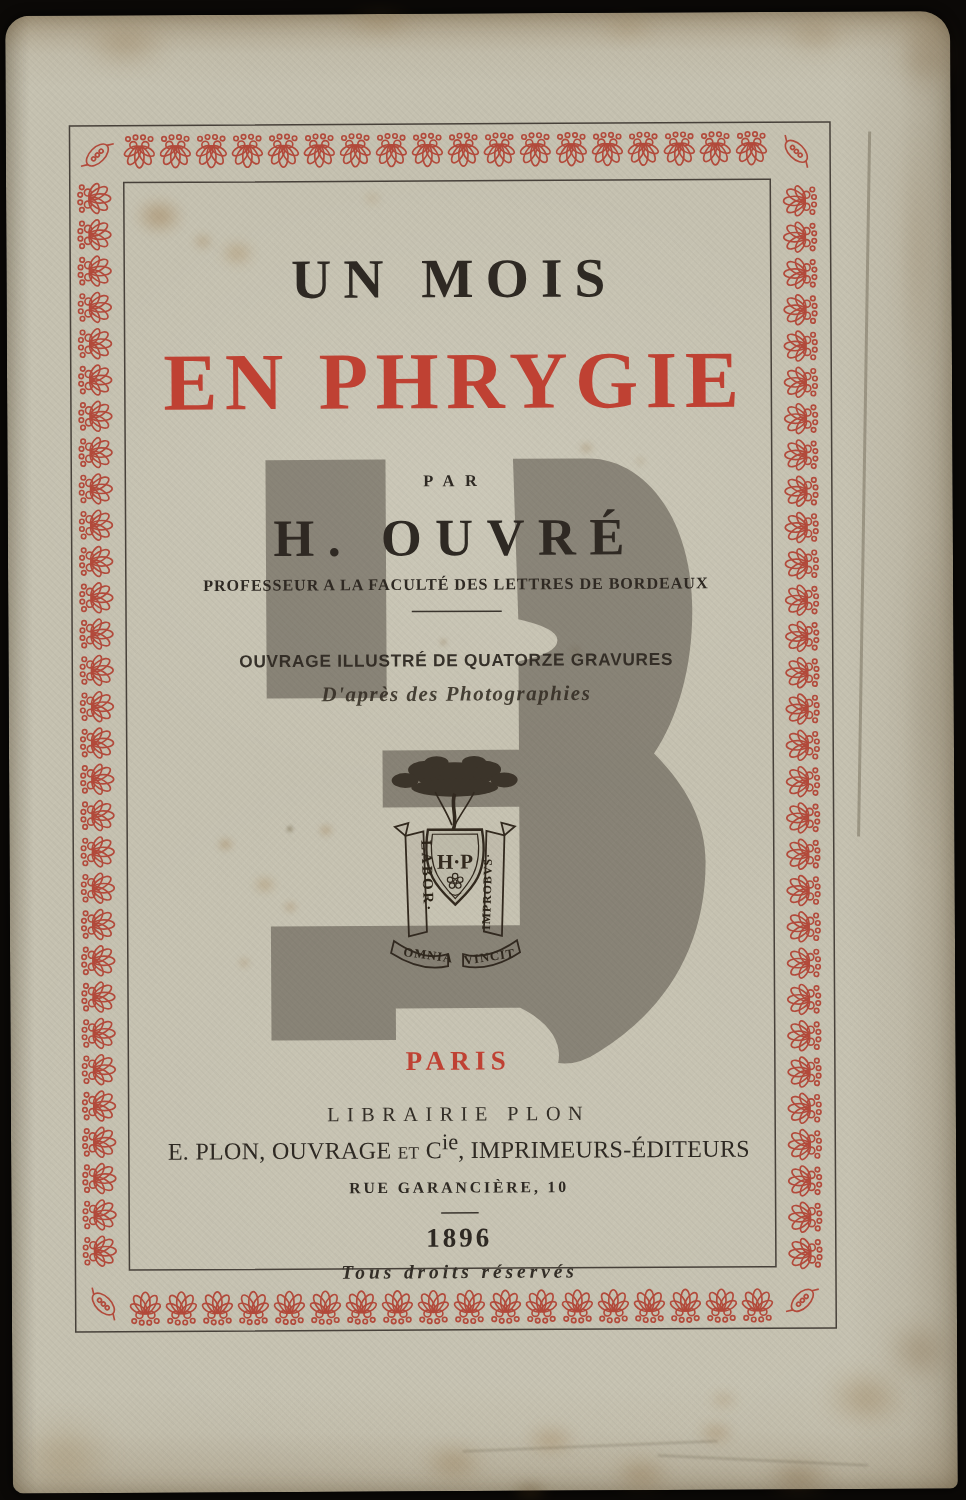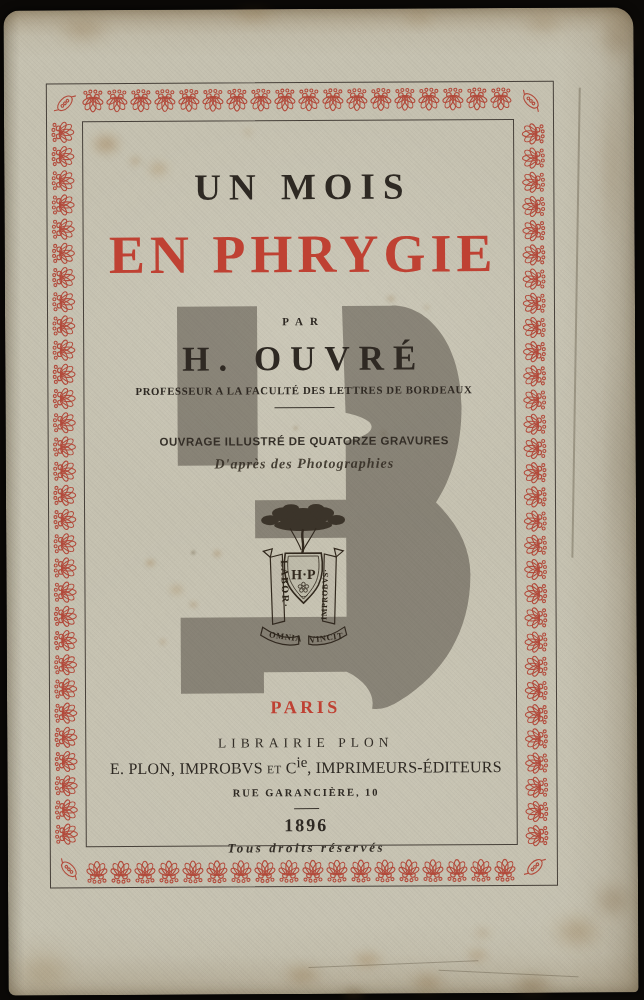--- a/index.html
+++ b/index.html
@@ -210,21 +210,21 @@
       <div class="tline" id="t1">UN MOIS</div>
       <div class="tline red" id="t2">EN PHRYGIE</div>
       <div class="tline" id="par">PAR</div>
       <div class="tline" id="author">H. OUVRÉ</div>
       <div class="tline" id="affil">PROFESSEUR A LA FACULTÉ DES LETTRES DE BORDEAUX</div>
       <div class="hr1" id="div1"></div>
       <div class="tline" id="illu1">OUVRAGE ILLUSTRÉ DE QUATORZE GRAVURES</div>
       <div class="tline" id="illu2">D'après des Photographies</div>
       <div class="tline red" id="city">PARIS</div>
       <div class="tline" id="pub1">LIBRAIRIE PLON</div>
-      <div class="tline" id="pub2"><span>E. PLON, IMPROBVS </span><span class="etsmall">ET</span><span> C</span><sup>ie</sup><span>, IMPRIMEURS-ÉDITEURS</span></div>
+      <div class="tline" id="pub2"><span>E. PLON, OUVRAGE </span><span class="etsmall">ET</span><span> C</span><sup>ie</sup><span>, IMPRIMEURS-ÉDITEURS</span></div>
       <div class="tline" id="addr">RUE GARANCIÈRE, 10</div>
       <div class="hr1" id="div2"></div>
       <div class="tline" id="year">1896</div>
       <div class="tline" id="rights">Tous droits réservés</div>
     </div>
 
     <svg id="emblem" viewBox="0 0 114 152">
       <g fill="#32291e" opacity="0.88">
         <ellipse cx="57" cy="14" rx="26" ry="9"></ellipse>
           <ellipse cx="38" cy="10" rx="12" ry="6"></ellipse>

